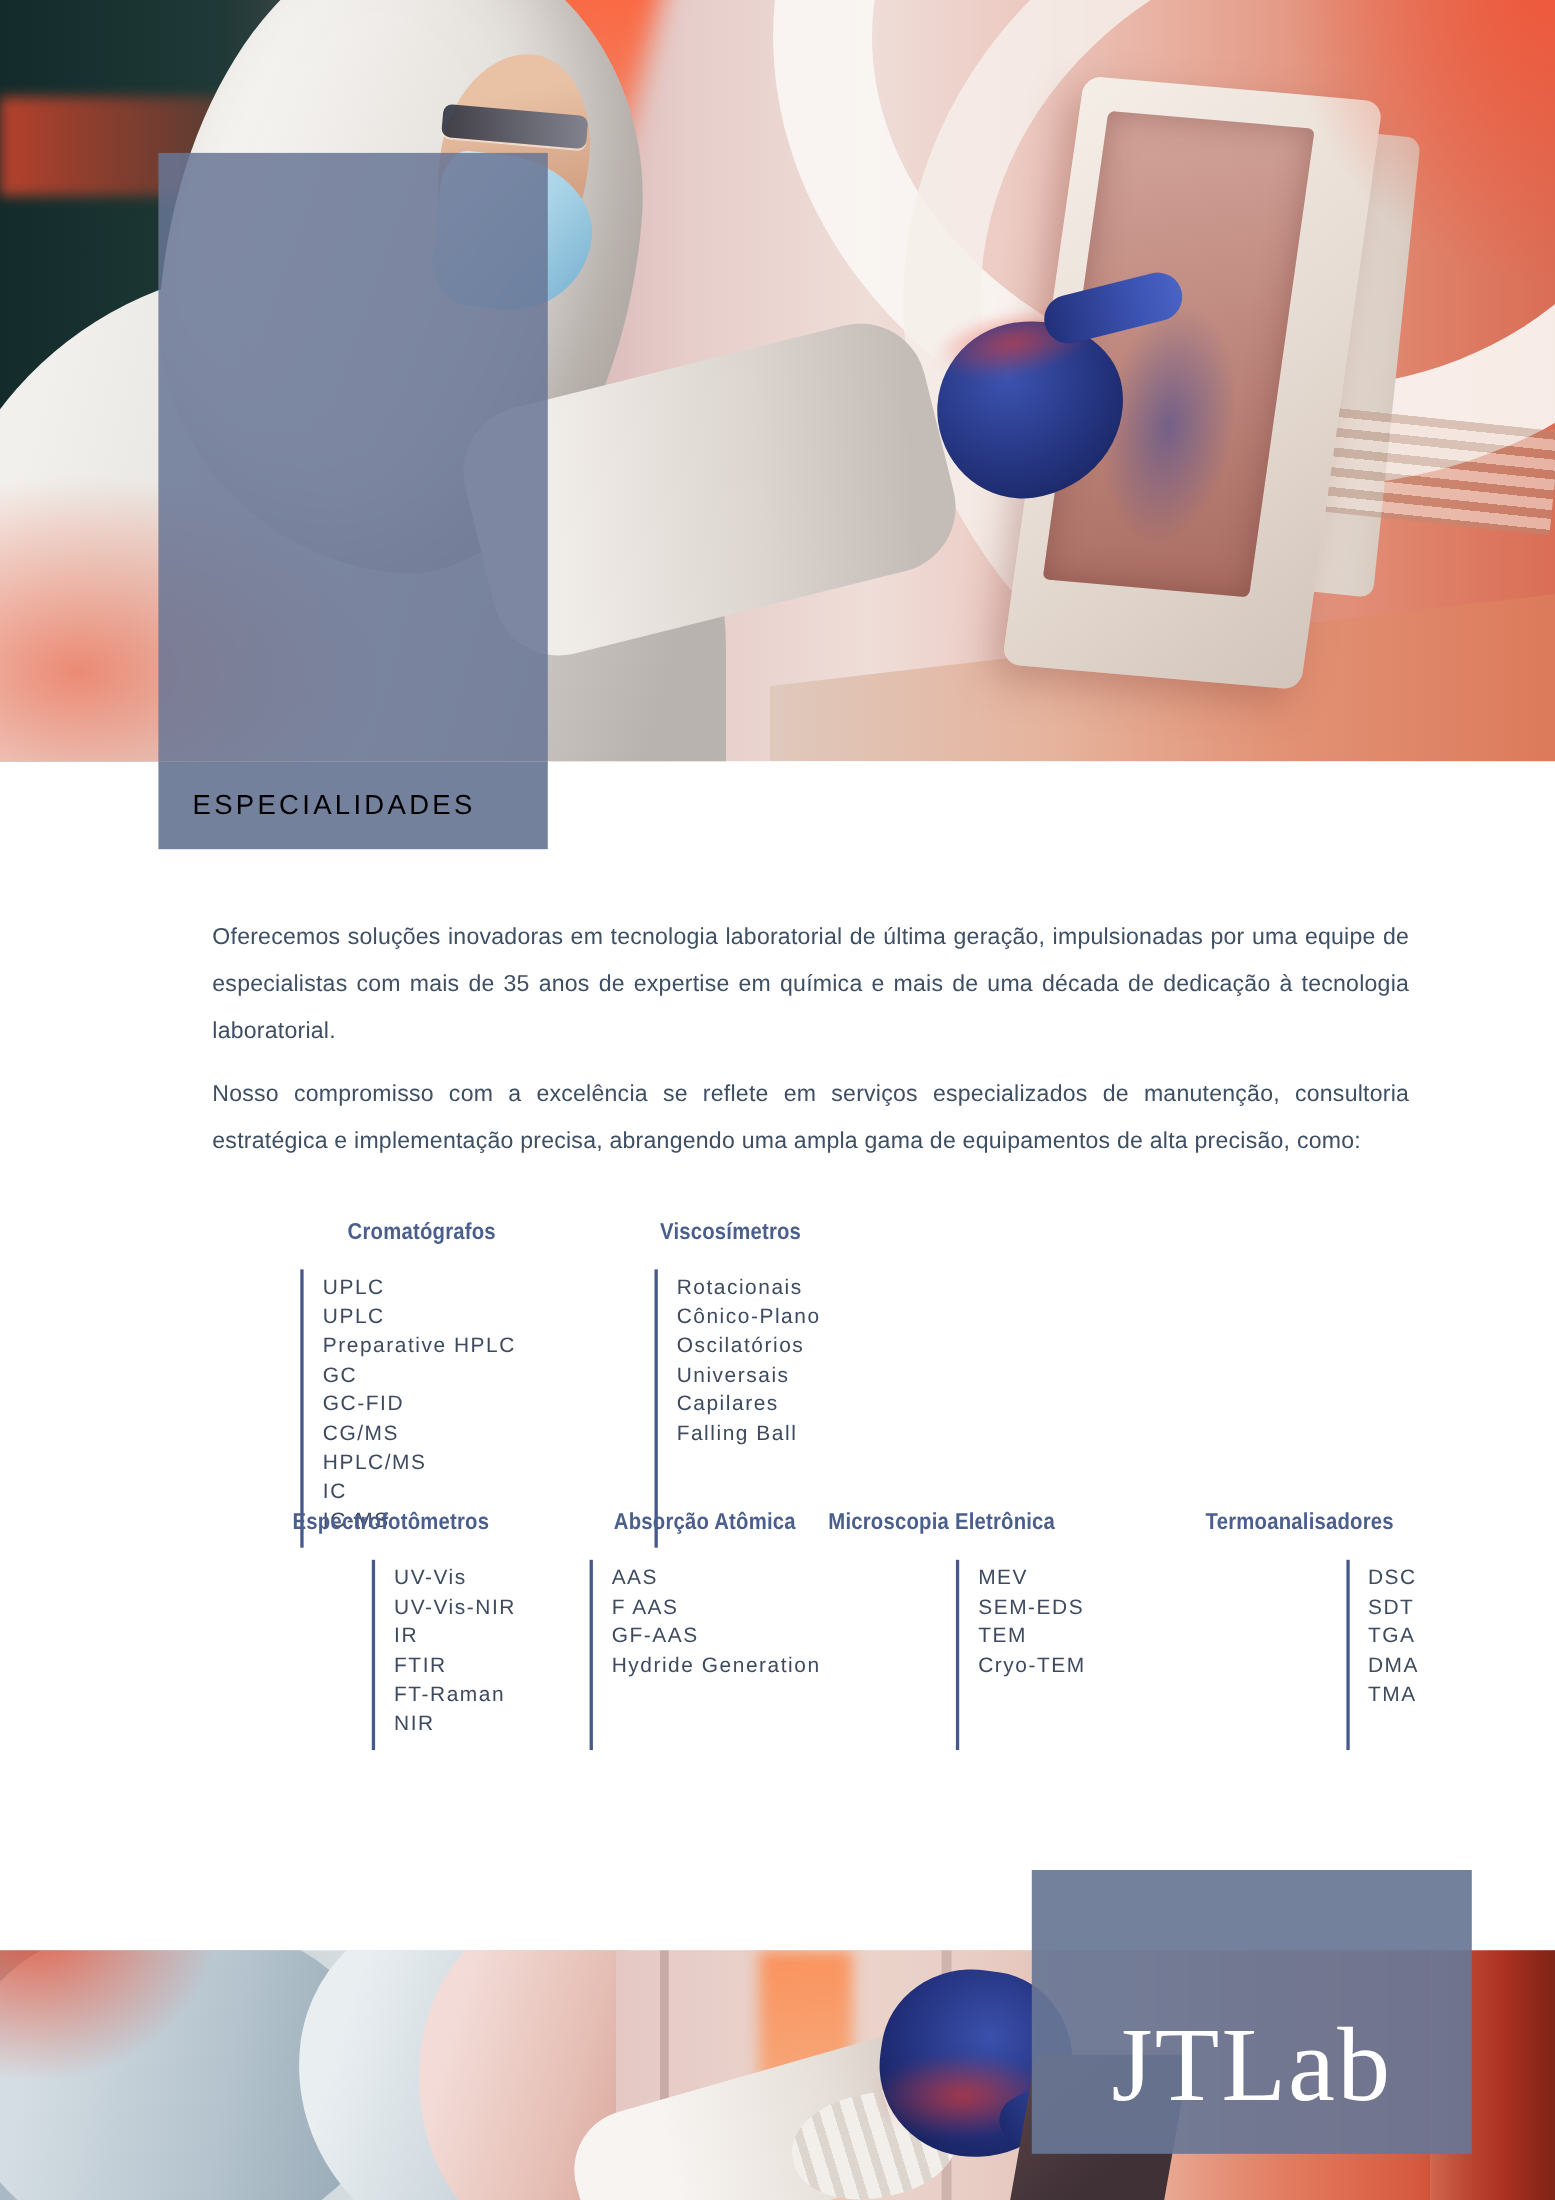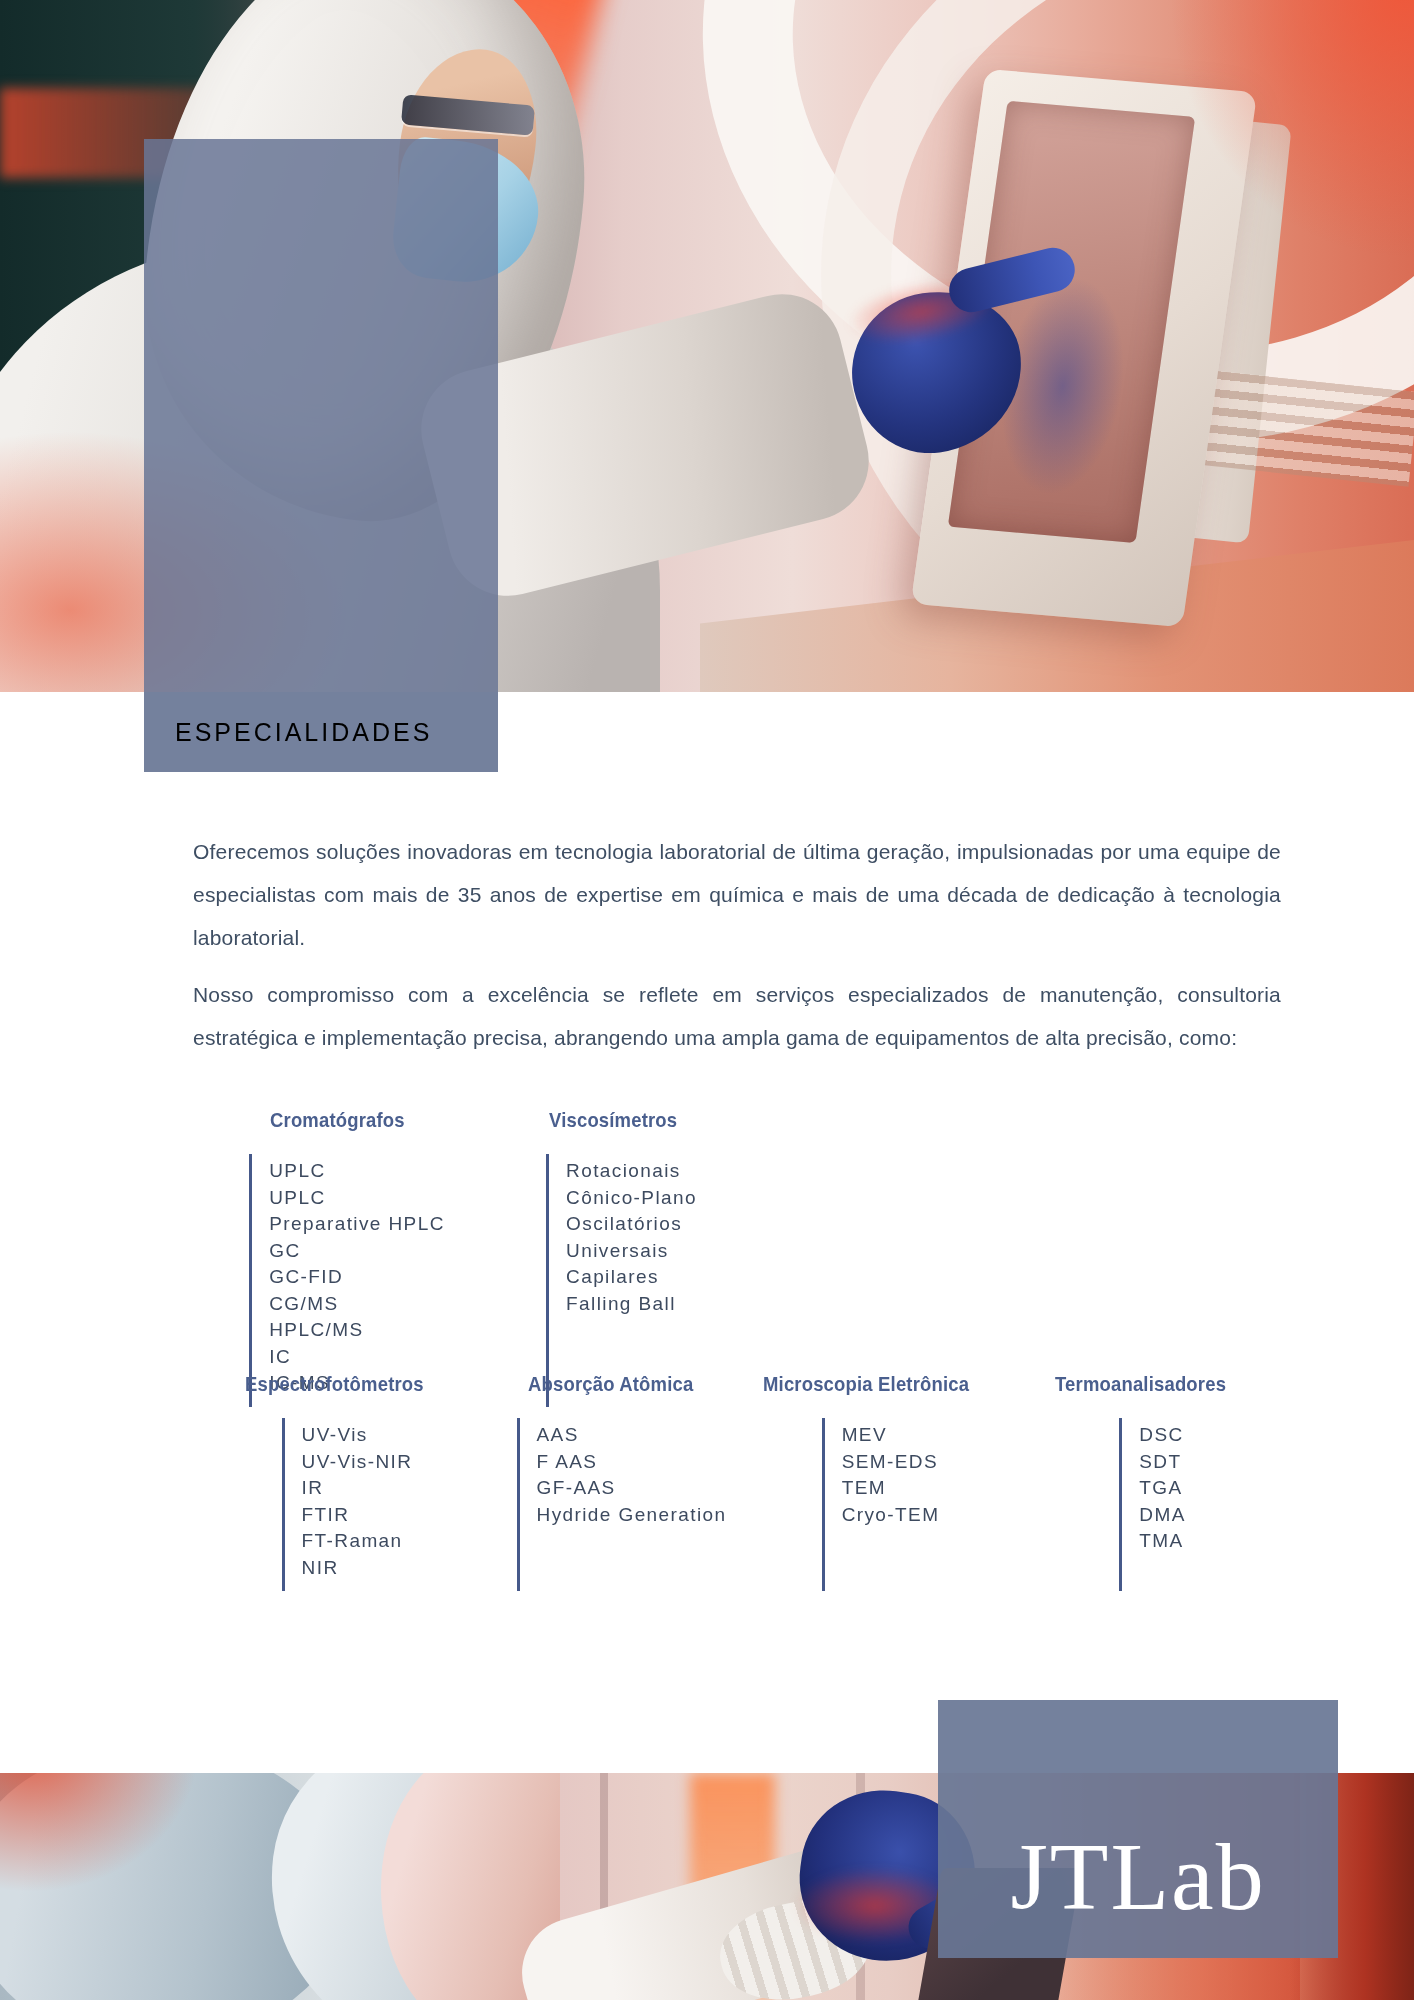--- a/index.html
+++ b/index.html
@@ -79,21 +79,21 @@
   
   .intro{position:absolute;left:193px;top:830px;width:1088px;}
   .intro p{margin:0 0 14px 0;font-size:21px;line-height:43px;text-align:justify;
     color:#3E4E63;letter-spacing:.2px;}
 
   
   .cat-row{position:absolute;left:197px;width:1093px;display:grid;
     grid-template-columns:272px 277px 241px 303px;}
   .cat-row-1{top:1108px;}
   .cat-row-2{top:1372px;}
-  .cat-cell{display:flex;flex-direction:column;align-items:center;padding-left:28px;}
+  .cat-cell{display:flex;flex-direction:column;align-items:flex-end;padding-left:28px;}
   .cat-title{margin:0 0 22px 0;font-size:21px;font-weight:bold;color:#4A5F8E;
     letter-spacing:.2px;white-space:nowrap;transform:scaleX(.88);transform-origin:left center;}
   .cat-list{list-style:none;margin:0;flex:1;padding:4px 0 10px 17px;
     border-left:3px solid #46598A;font-size:19px;line-height:26.5px;
     letter-spacing:1.4px;color:#3D4A5F;}
 
   
   .bottom-photo{position:absolute;left:0;top:1773px;width:1414px;height:227px;overflow:hidden;
     background:linear-gradient(90deg,#a9b8c2 0%,#c6d0d6 12%,#d8dee1 24%,#e3d6d3 38%,
       #e9ccc6 50%,#ecccc2 58%,#ecb7a6 70%,#e59a81 80%,#dd7a5e 90%,#c65340 97%,#a03826 100%);}

